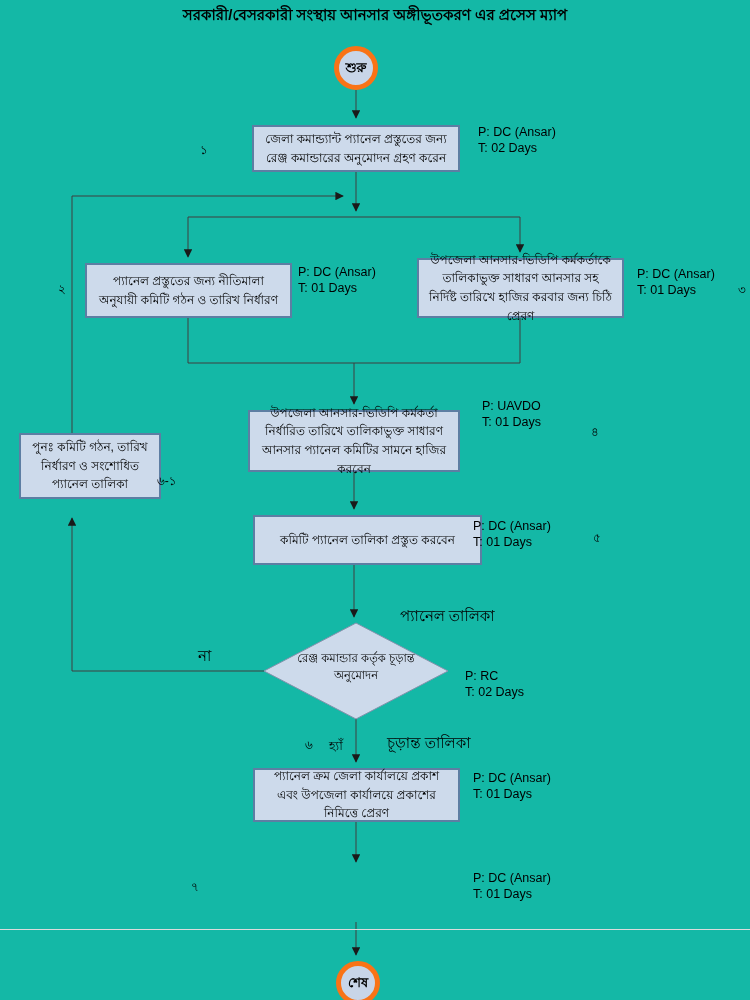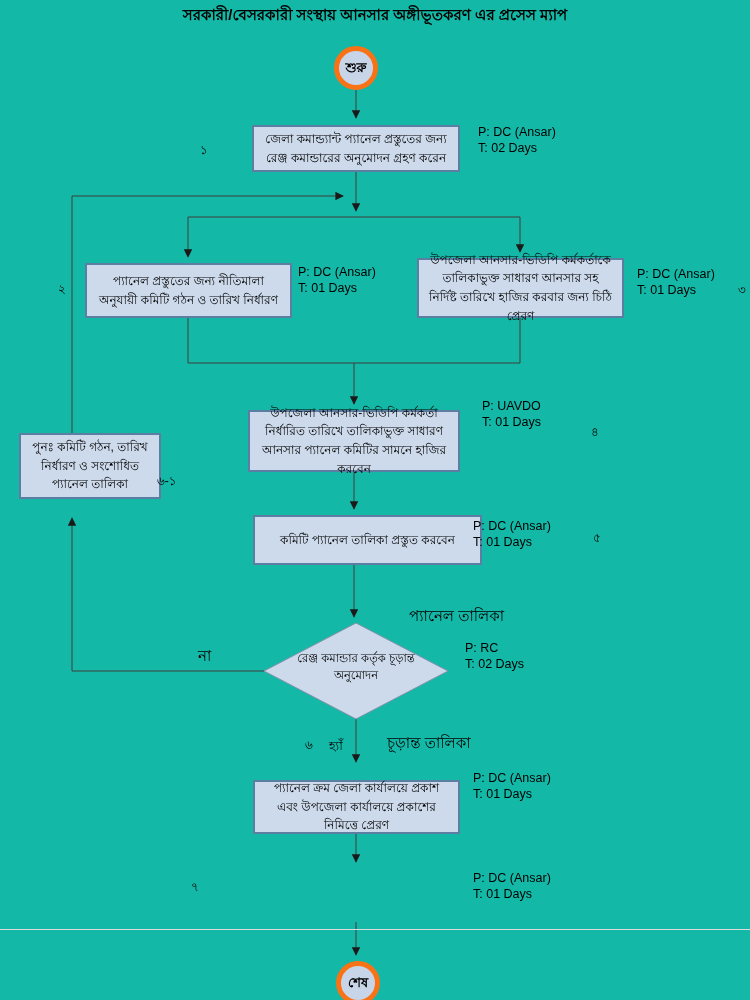--- a/index.html
+++ b/index.html
@@ -74,21 +74,21 @@
   <div class="terminator" style="left:334px;top:46px;">শুরু</div>
   <div class="terminator" style="left:336px;top:961px;">শেষ</div>
 
   <div class="node" style="left:252px;top:125px;width:208px;height:47px;">জেলা কমান্ড্যান্ট প্যানেল প্রস্তুতের জন্য রেঞ্জ কমান্ডারের অনুমোদন গ্রহণ করেন</div>
   <div class="node" style="left:85px;top:263px;width:207px;height:55px;">প্যানেল প্রস্তুতের জন্য নীতিমালা অনুযায়ী কমিটি গঠন ও তারিখ নির্ধারণ</div>
   <div class="node" style="left:417px;top:258px;width:207px;height:60px;">উপজেলা আনসার-ভিডিপি কর্মকর্তাকে তালিকাভুক্ত সাধারণ আনসার সহ নির্দিষ্ট তারিখে হাজির করবার জন্য চিঠি প্রেরণ</div>
   <div class="node" style="left:248px;top:410px;width:212px;height:62px;">উপজেলা আনসার-ভিডিপি কর্মকর্তা নির্ধারিত তারিখে তালিকাভুক্ত সাধারণ আনসার প্যানেল কমিটির সামনে হাজির করবেন</div>
   <div class="node" style="left:3px;top:433px;width:142px;height:66px;margin-left:16px;">পুনঃ  কমিটি গঠন, তারিখ নির্ধারণ ও সংশোধিত প্যানেল তালিকা</div>
   <div class="node" style="left:253px;top:515px;width:229px;height:50px;">কমিটি প্যানেল তালিকা প্রস্তুত করবেন</div>
   <div class="dtext" style="left:281px;top:650px;">রেঞ্জ কমান্ডার কর্তৃক চূড়ান্ত অনুমোদন</div>
-  <div class="node" style="left:253px;top:768px;width:207px;height:54px;margin-top:12px;">প্যানেল ক্রম জেলা কার্যালয়ে প্রকাশ এবং উপজেলা কার্যালয়ে প্রকাশের নিমিত্তে প্রেরণ</div>
+  <div class="node" style="left:253px;top:768px;width:207px;height:54px;">প্যানেল ক্রম জেলা কার্যালয়ে প্রকাশ এবং উপজেলা কার্যালয়ে প্রকাশের নিমিত্তে প্রেরণ</div>
 
   <div class="ann" style="left:478px;top:124px;">
     <div>P: DC (Ansar)</div>
     <div>T: 02 Days</div>
   </div>
   <div class="ann" style="left:298px;top:264px;">
     <div>P: DC (Ansar)</div>
     <div>T: 01 Days</div>
   </div>
   <div class="ann" style="left:637px;top:266px;">
@@ -96,21 +96,21 @@
     <div>T: 01 Days</div>
   </div>
   <div class="ann" style="left:482px;top:398px;">
     <div>P: UAVDO</div>
     <div>T: 01 Days</div>
   </div>
   <div class="ann" style="left:473px;top:518px;">
     <div>P: DC (Ansar)</div>
     <div>T: 01 Days</div>
   </div>
-  <div class="ann" style="left:465px;top:640px;">
+  <div class="ann" style="left:465px;top:668px;">
     <div>P: RC</div>
     <div>T: 02 Days</div>
   </div>
   <div class="ann" style="left:473px;top:770px;">
     <div>P: DC (Ansar)</div>
     <div>T: 01 Days</div>
   </div>
   <div class="ann" style="left:473px;top:870px;">
     <div>P: DC (Ansar)</div>
     <div>T: 01 Days</div>
@@ -118,18 +118,18 @@
 
   <div class="num" style="left:200px;top:141px;">১</div>
   <div class="num" style="left:58px;top:280px;">২</div>
   <div class="num" style="left:738px;top:281px;">৩</div>
   <div class="num" style="left:591px;top:423px;">৪</div>
   <div class="num" style="left:593px;top:529px;">৫</div>
   <div class="num" style="left:305px;top:736px;">৬</div>
   <div class="num" style="left:157px;top:472px;">৬-১</div>
   <div class="num" style="left:191px;top:878px;">৭</div>
 
-  <div class="elabel lbl-big" style="left:409px;top:604px;">প্যানেল তালিকা</div>
+  <div class="elabel lbl-big" style="left:400px;top:604px;font-family:Liberation Serif, serif;">প্যানেল তালিকা</div>
   <div class="elabel lbl-no" style="left:198px;top:644px;">না</div>
   <div class="elabel lbl-yes" style="left:329px;top:737px;">হ্যাঁ</div>
   <div class="elabel lbl-big" style="left:387px;top:731px;">চূড়ান্ত তালিকা</div>
 
 </div>
 
 </body></html>

